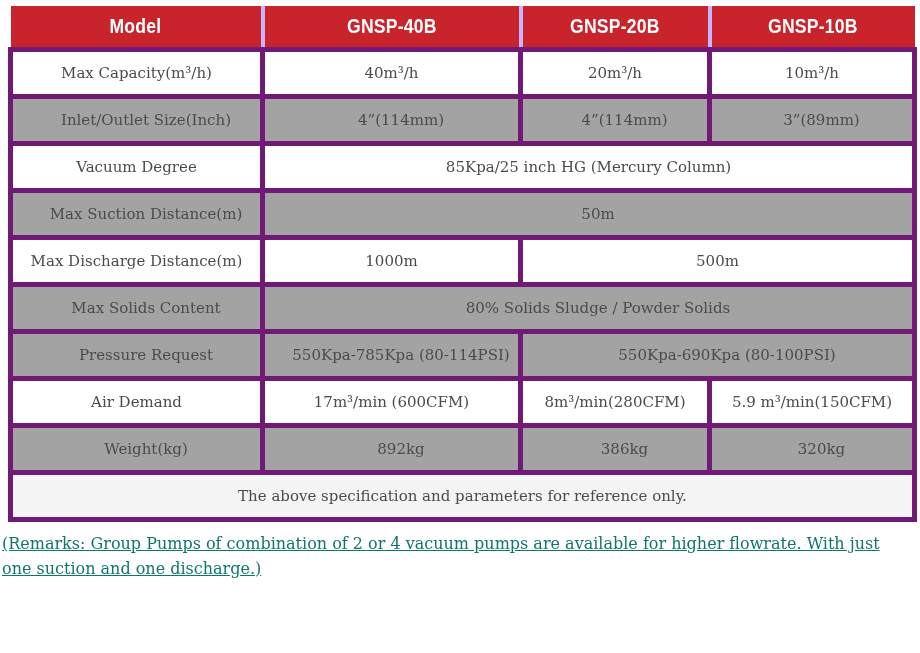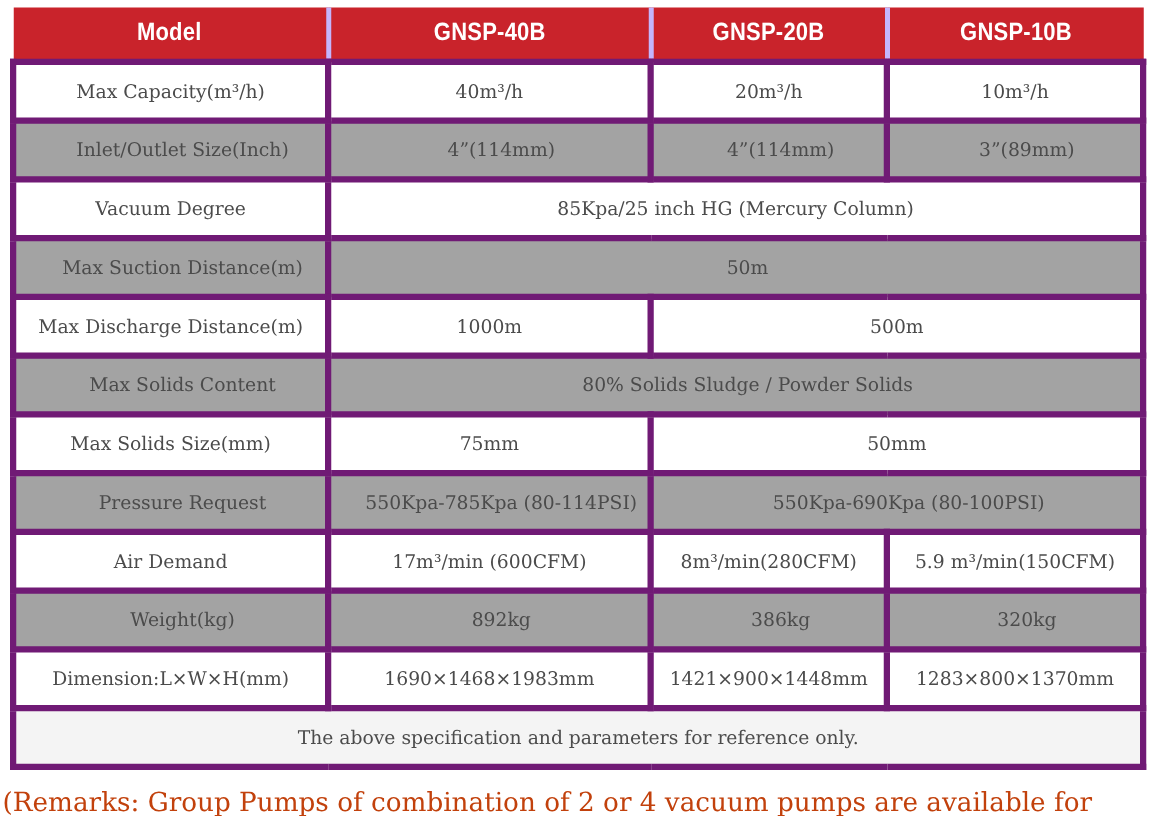--- a/index.html
+++ b/index.html
@@ -53,23 +53,24 @@
     background: #ffffff;
   }
   tr.alt td { background: #a3a3a3; padding-left: 23px; }
   tr.footer td {
     background: #f4f4f4;
     font-size: 15px;
   }
   p.remarks {
     margin: 10px 0 0 2px;
     width: 902px;
-    font-size: 21px;
+    font-size: 16px;
     line-height: 1.55;
-    color: #c2410c;
+    color: #0f766e;
+    text-decoration: underline;
   }
 </style>
 </head>
 <body>
 
 <div class="page">
 
   <table class="spec">
     <colgroup>
       <col class="c-model">
@@ -108,48 +109,37 @@
       </tr>
       <tr>
         <td>Max Discharge Distance(m)</td>
         <td>1000m</td>
         <td colspan="2">500m</td>
       </tr>
       <tr class="alt">
         <td>Max Solids Content</td>
         <td colspan="3">80% Solids Sludge / Powder Solids</td>
       </tr>
-      <tr>
-        <td>Max Solids Size(mm)</td>
-        <td>75mm</td>
-        <td colspan="2">50mm</td>
-      </tr>
       <tr class="alt">
         <td>Pressure Request</td>
         <td>550Kpa-785Kpa (80-114PSI)</td>
         <td colspan="2">550Kpa-690Kpa (80-100PSI)</td>
       </tr>
       <tr>
         <td>Air Demand</td>
         <td>17m³/min (600CFM)</td>
         <td>8m³/min(280CFM)</td>
         <td>5.9 m³/min(150CFM)</td>
       </tr>
       <tr class="alt">
         <td>Weight(kg)</td>
         <td>892kg</td>
         <td>386kg</td>
         <td>320kg</td>
       </tr>
-      <tr>
-        <td>Dimension:L×W×H(mm)</td>
-        <td>1690×1468×1983mm</td>
-        <td>1421×900×1448mm</td>
-        <td>1283×800×1370mm</td>
-      </tr>
       <tr class="footer">
         <td colspan="4">The above specification and parameters for reference only.</td>
       </tr>
     </tbody>
   </table>
 
   <p class="remarks">(Remarks: Group Pumps of combination of 2 or 4 vacuum pumps are available for higher flowrate. With just one suction and one discharge.)</p>
 
 </div>
 

